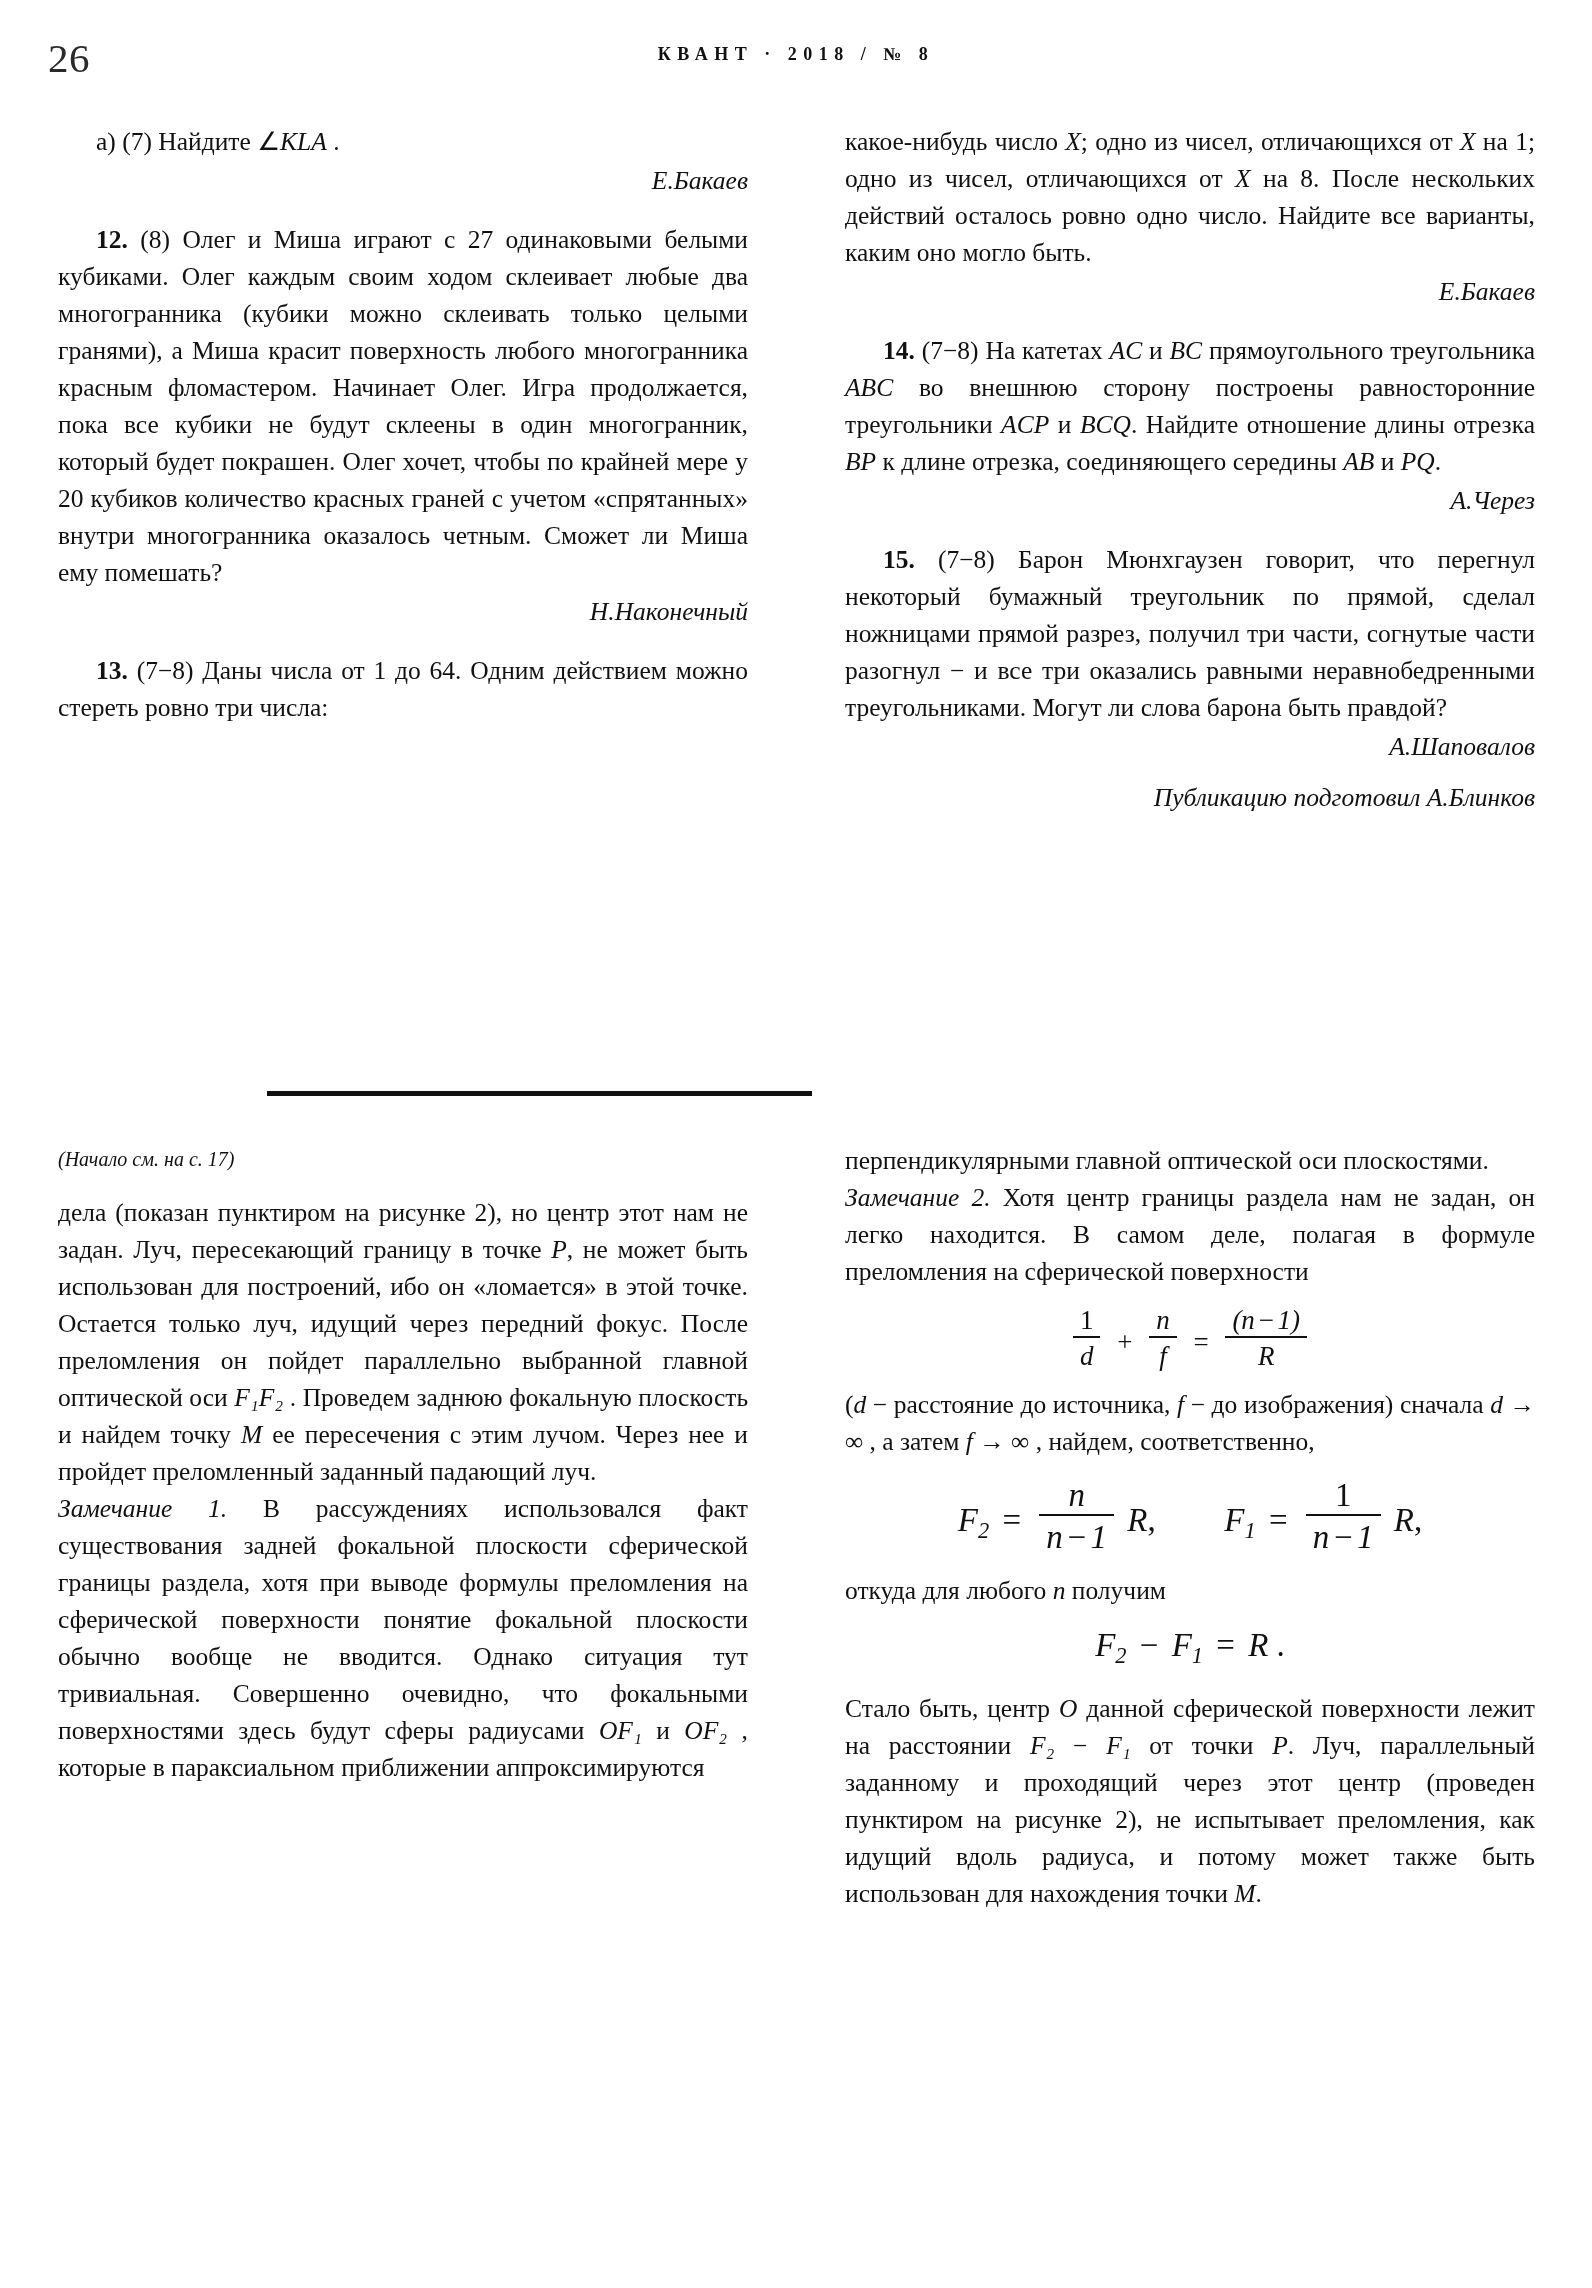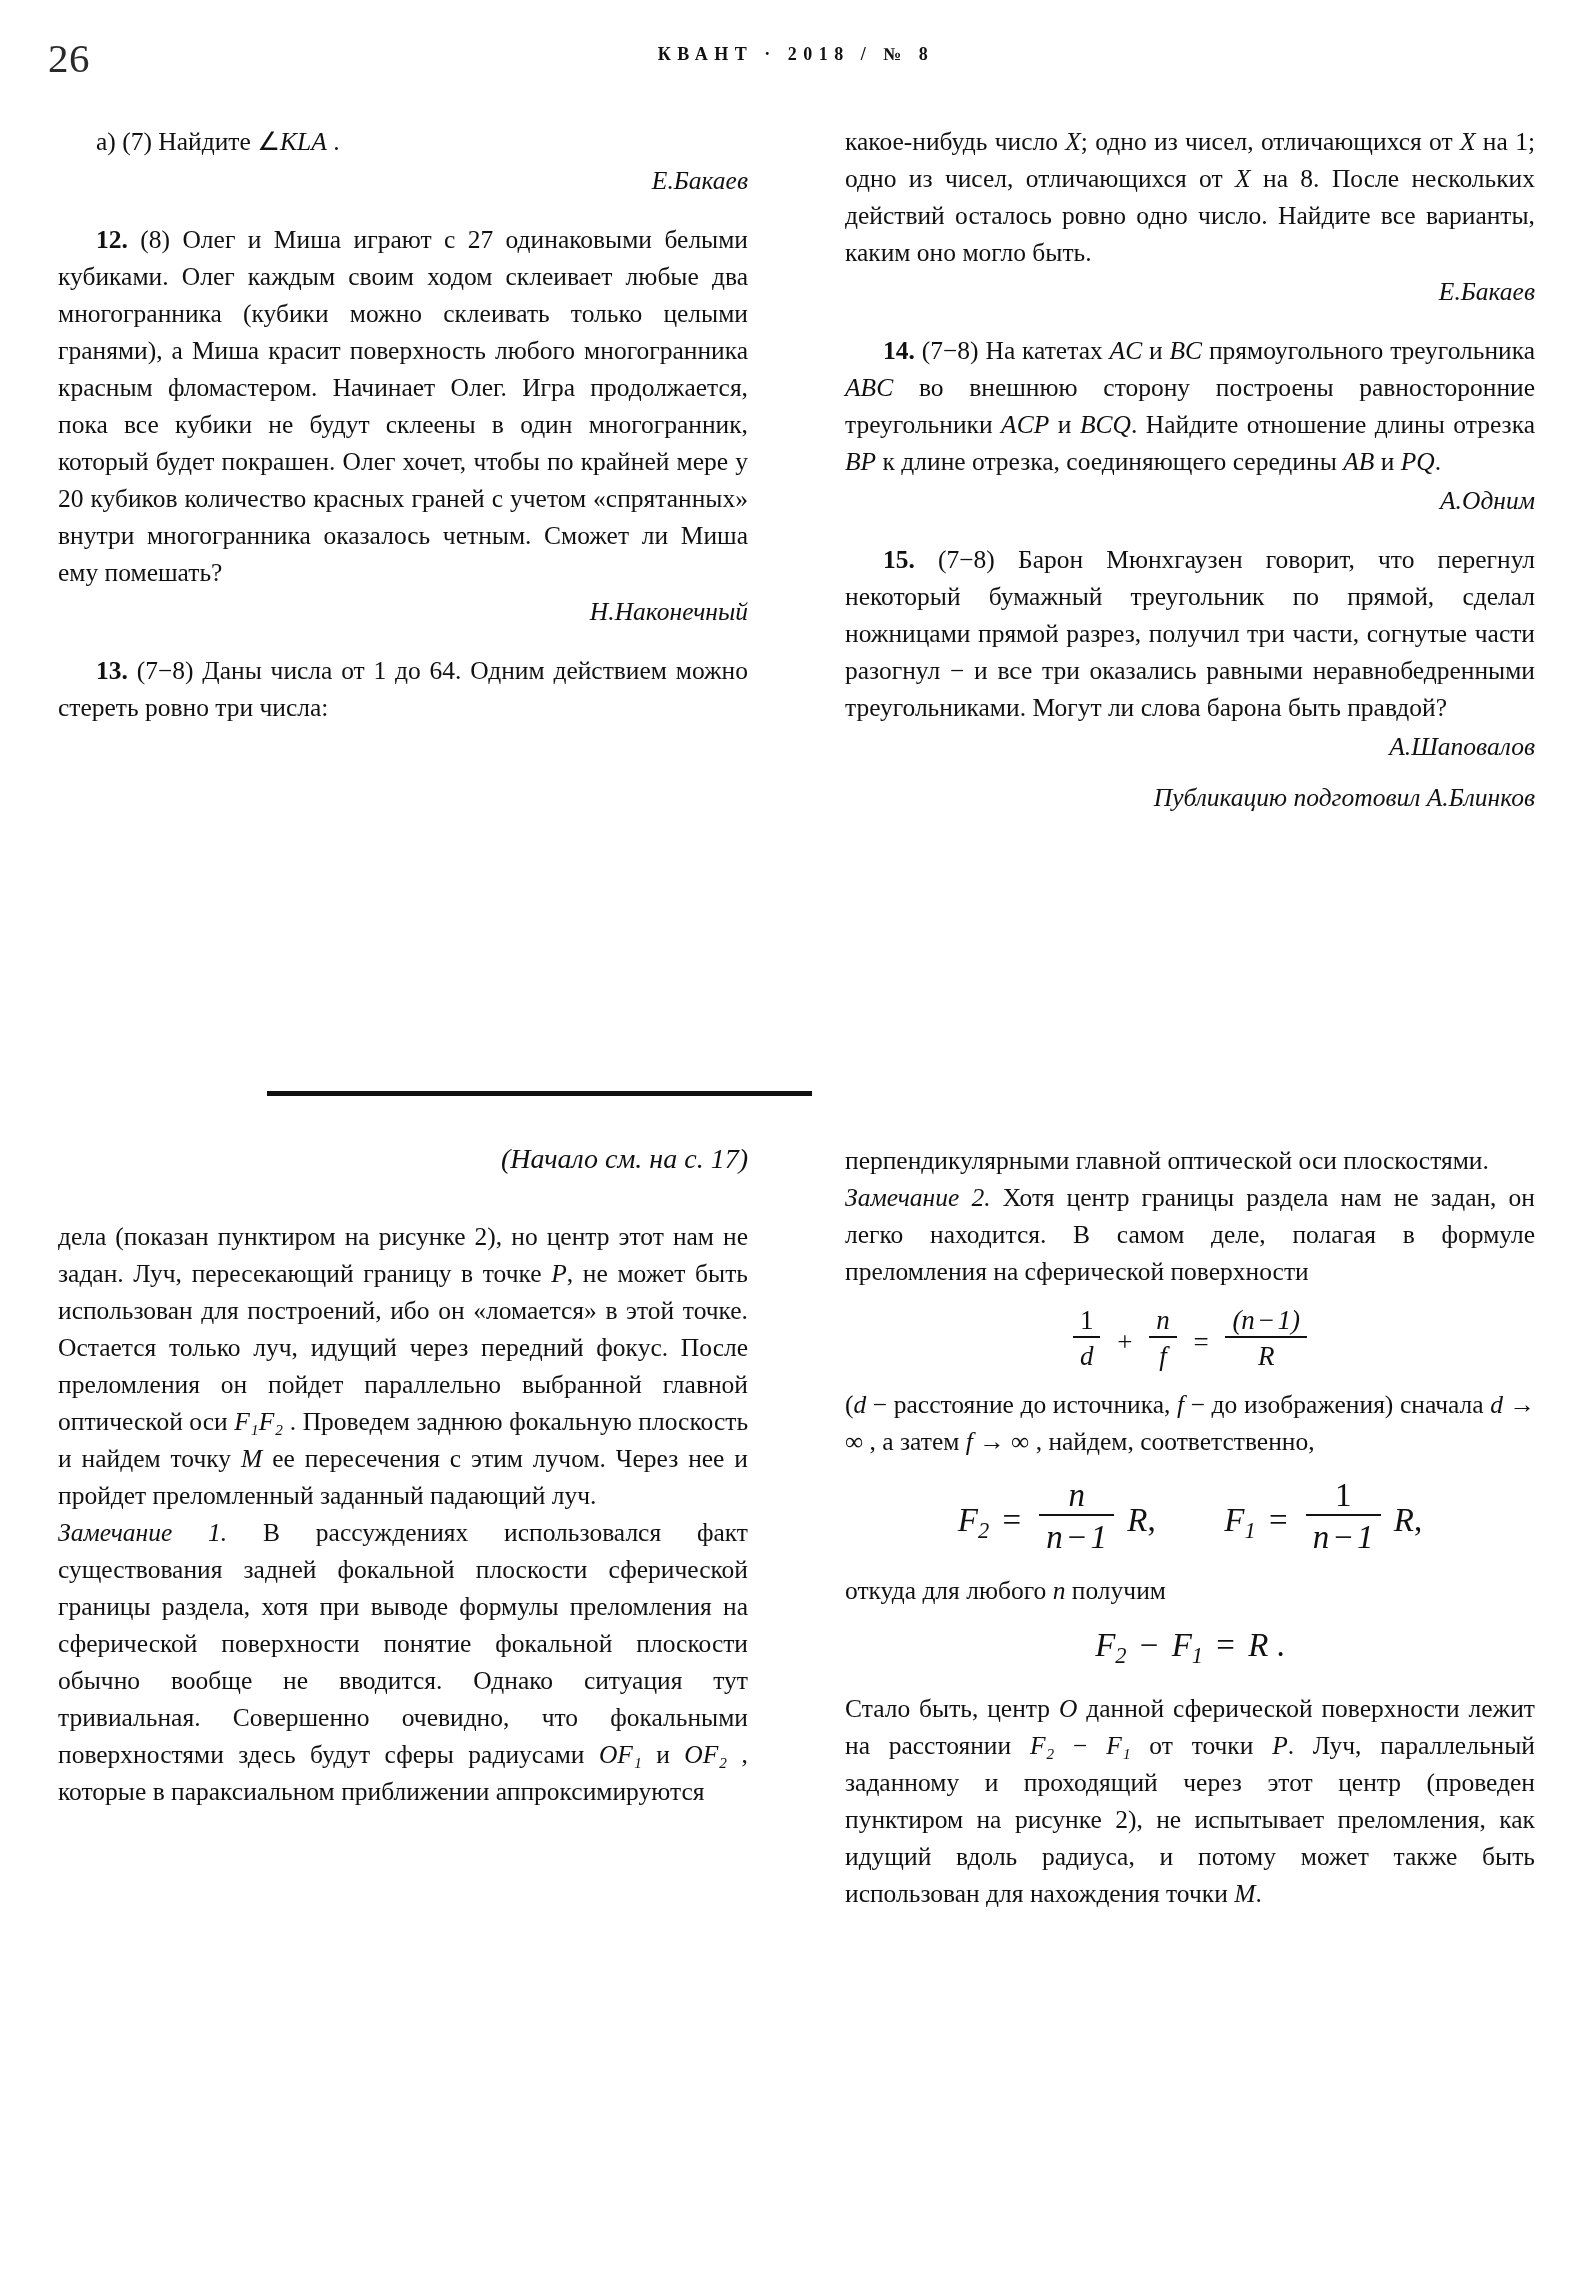--- a/index.html
+++ b/index.html
@@ -56,22 +56,22 @@
     position:absolute; left:267px; top:1091px;
     width:545px; height:5px; background:#111;
   }
 
   
   .sect2 { position:absolute; left:0; top:1142px; width:1592px; }
   .sect2 .col { position:absolute; top:0; width:690px; }
   .sect2 .col.left  { left:58px; }
   .sect2 .col.right { left:845px; }
   .cont-note {
-    text-align:right; font-style:italic;
-    font-size:28px; line-height:34px; margin-bottom:42px;
+    text-align:left; font-style:italic;
+    font-size:20px; line-height:34px; margin-bottom:18px;
   }
 
   
   .disp { text-align:center; margin:16px 0 14px; font-size:27px; }
   .frac {
     display:inline-block; vertical-align:-0.52em;
     text-align:center; font-style:italic; margin:0 5px;
   }
   .frac .nu { display:block; padding:0 7px 2px; line-height:1.05; }
   .frac .de { display:block; border-top:2px solid #111; padding:3px 7px 0; line-height:1.12; }
@@ -121,21 +121,21 @@
     <div class="col right">
 
       <p class="blk">какое-нибудь число <span class="mi">X</span>; одно из чисел, отличающихся от <span class="mi">X</span> на 1; одно из чисел, отличающихся от <span class="mi">X</span> на 8. После нескольких действий осталось ровно одно число. Найдите все варианты, каким оно могло быть.</p>
       <p class="sig">Е.Бакаев</p>
 
       <div class="gap"></div>
 
       <p class="blk ind"><span class="num">14.</span>
         <span>(7−8)</span>
         <span>На катетах <span class="mi">AC</span> и <span class="mi">BC</span> прямоугольного треугольника <span class="mi">ABC</span> во внешнюю сторону построены равносторонние треугольники <span class="mi">ACP</span> и <span class="mi">BCQ</span>. Найдите отношение длины отрезка <span class="mi">BP</span> к длине отрезка, соединяющего середины <span class="mi">AB</span> и <span class="mi">PQ</span>.</span></p>
-      <p class="sig">А.Одним</p>
+      <p class="sig">А.Через</p>
 
       <div class="gap"></div>
 
       <p class="blk ind"><span class="num">15.</span>
         <span>(7−8)</span>
         <span>Барон Мюнхгаузен говорит, что перегнул некоторый бумажный треугольник по прямой, сделал ножницами прямой разрез, получил три части, согнутые части разогнул − и все три оказались равными неравнобедренными треугольниками. Могут ли слова барона быть правдой?</span></p>
       <p class="sig">А.Шаповалов</p>
 
       <div class="gap-s"></div>
 

